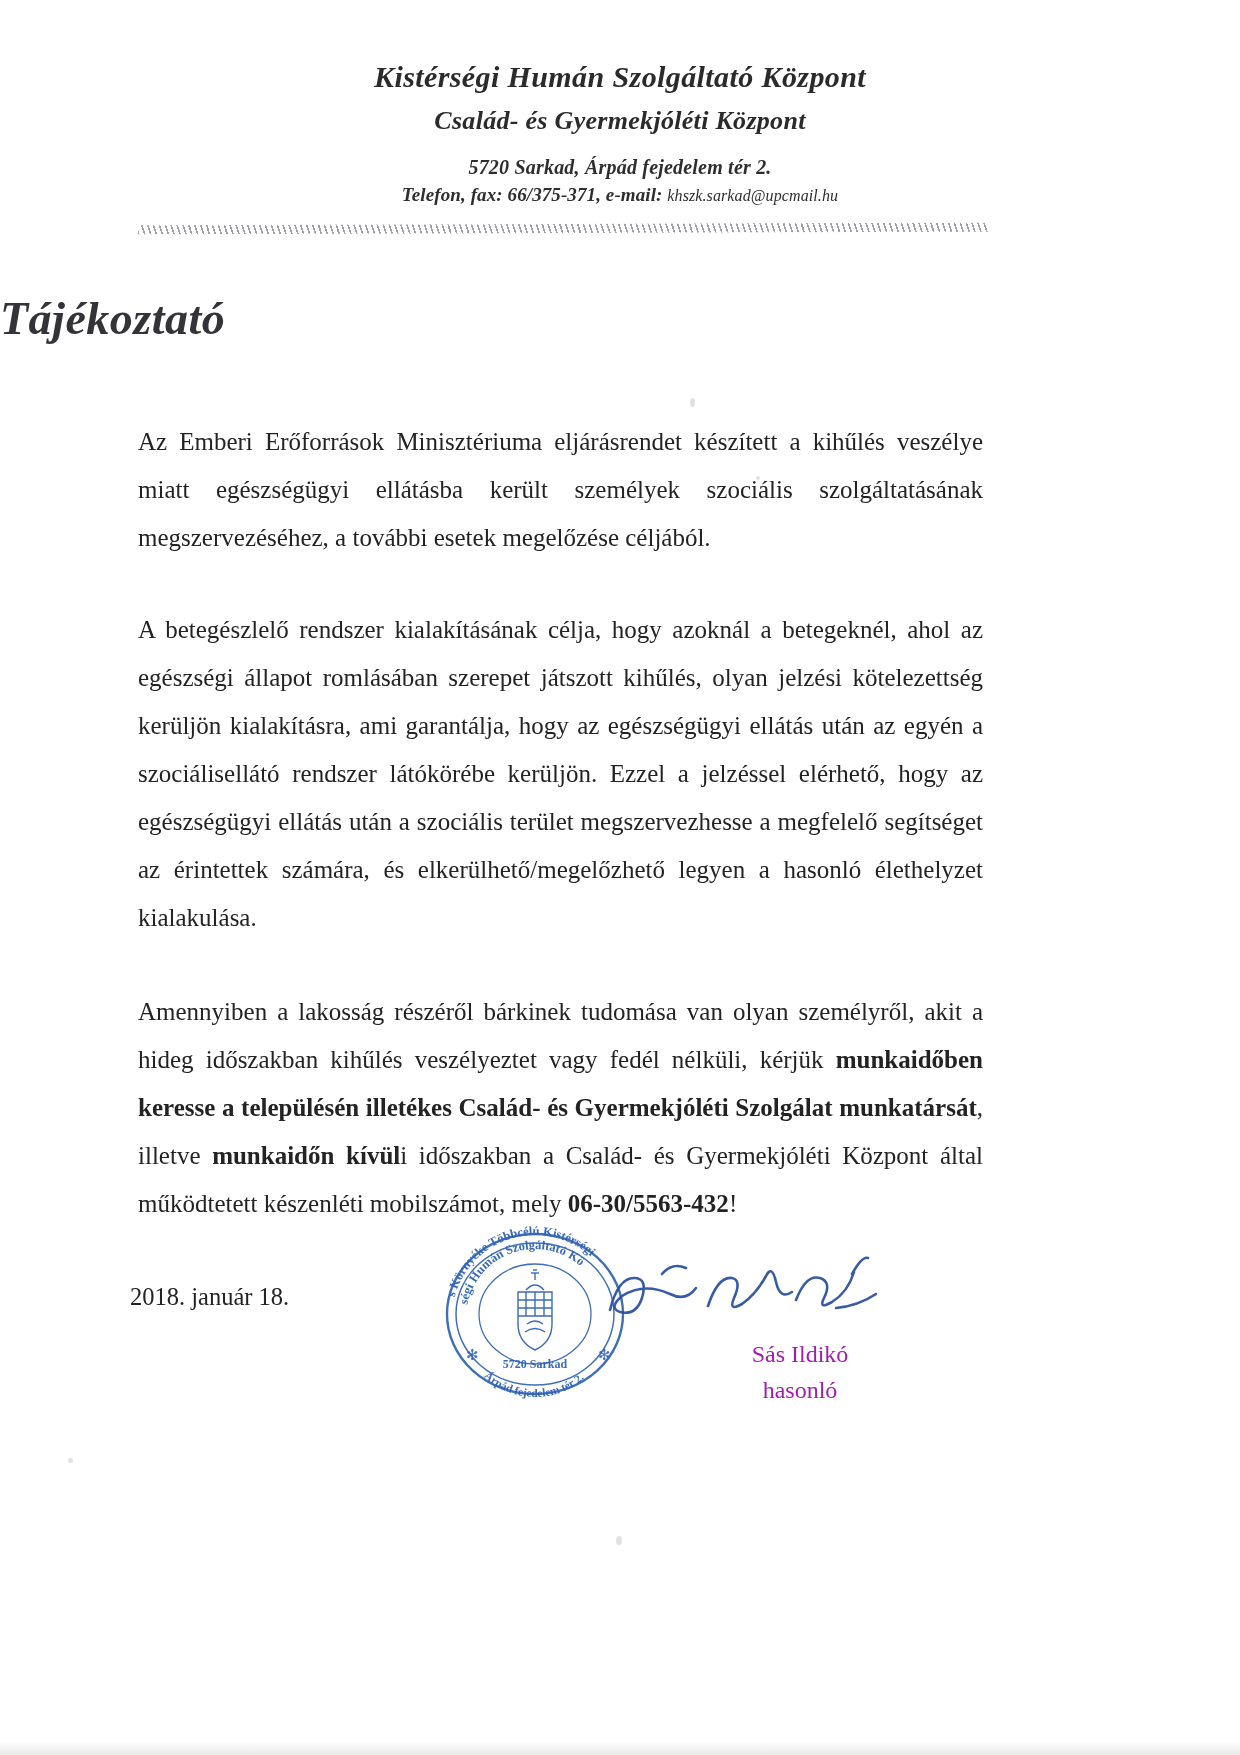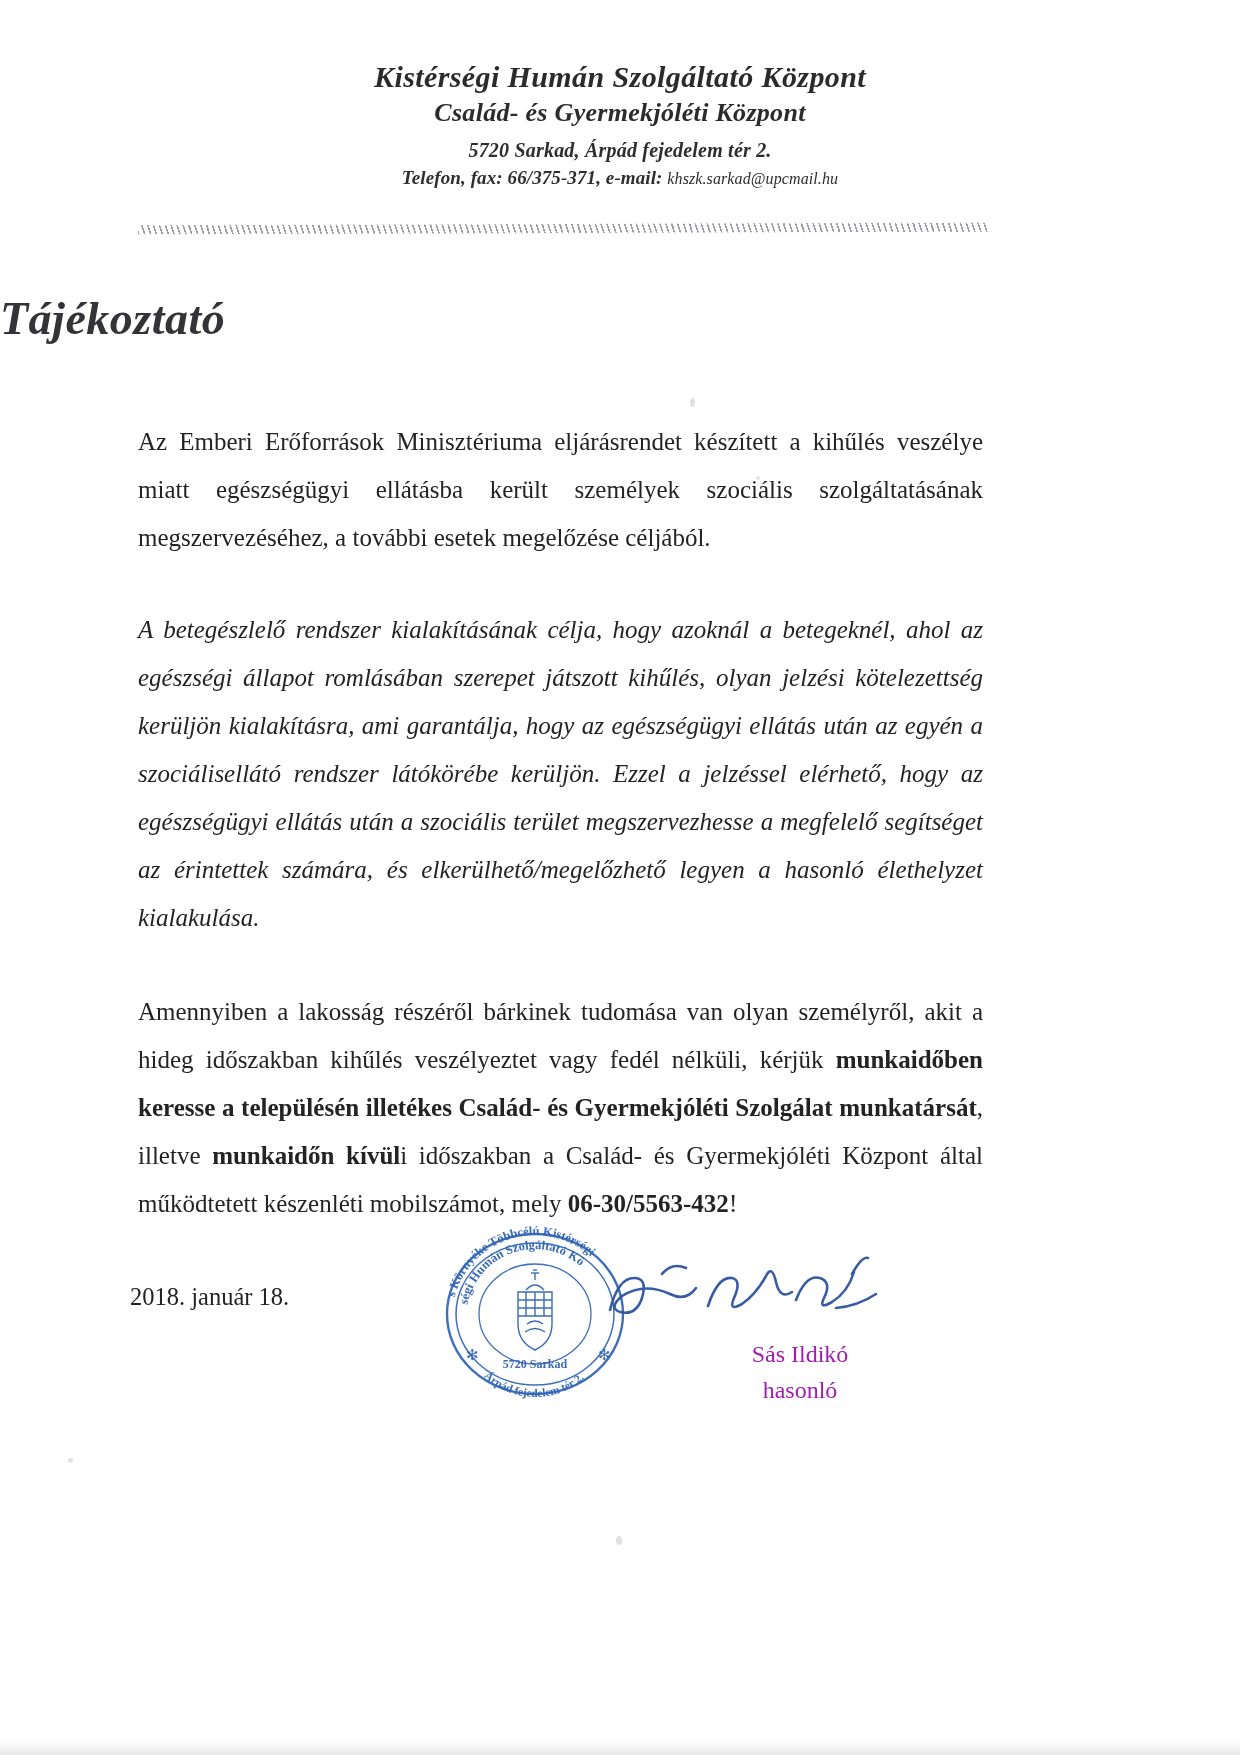--- a/index.html
+++ b/index.html
@@ -36,28 +36,28 @@
     color: #2b2b2b;
     line-height: 1.28;
   }
   .org-line-2 {
     font-style: italic;
     font-weight: bold;
     font-size: 26px;
     letter-spacing: 0.3px;
     color: #2b2b2b;
     line-height: 1.32;
-    margin-top: 0;
+    margin-top: 8px;
   }
   .org-address {
     font-style: italic;
     font-weight: bold;
     font-size: 20px;
     color: #2e2e2e;
-    margin-top: 8px;
+    margin-top: 17px;
     letter-spacing: 0.2px;
   }
   .org-contact {
     font-style: italic;
     font-weight: bold;
     font-size: 19px;
     color: #2e2e2e;
     margin-top: 5px;
     letter-spacing: 0.1px;
   }
@@ -106,21 +106,21 @@
     width: 845px;
   }
   .para {
     text-align: justify;
     text-justify: inter-word;
     font-size: 25px;
     line-height: 1.92;
     color: #232323;
     margin: 0 0 44px 0;
   }
-  .para.p2 { margin-bottom: 46px; font-style: italic; }
+  .para.p2 { margin-bottom: 46px; }
   .para b { font-weight: bold; }
 
   
   .sig-area {
     position: absolute;
     left: 130px;
     top: 1258px;
     width: 960px;
     height: 200px;
   }

